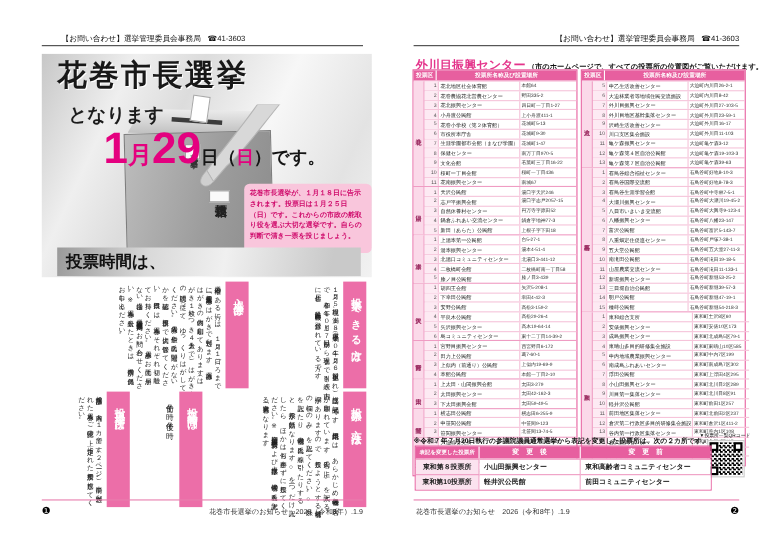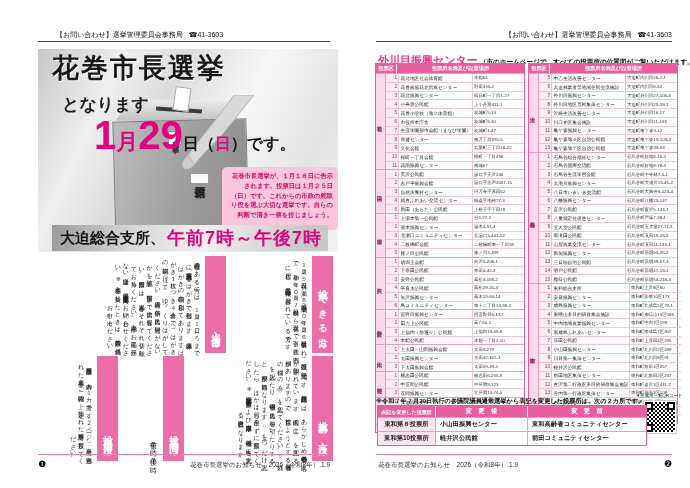--- a/index.html
+++ b/index.html
@@ -1,17 +1,17 @@
 <!DOCTYPE html>
 <html><head>
 <meta charset="utf-8">
 <style>
   html,body{margin:0;padding:0;background:#fff;}
   #canvas{position:relative;width:690px;height:488px;background:#ffffff;overflow:hidden;
-          font-family:"Liberation Sans","DejaVu Sans",sans-serif;color:#222;text-align:right;}
+          font-family:"Liberation Sans","DejaVu Sans",sans-serif;color:#222;}
   .page{position:absolute;top:24px;height:450px;}
   #pageL{left:30px;width:308px;}
   #pageR{left:368px;width:312px;}
 
   
   .contact{position:absolute;top:6px;font-size:7px;color:#111;white-space:nowrap;}
   .contact .ph{margin-left:6px;}
   .rule{position:absolute;top:17px;left:8px;right:8px;border-bottom:1px solid #444;}
 
   
@@ -136,22 +136,21 @@
           <path d="M58,70 C55,74 50,76 47,72 C45,69 48,64 52,60 Z" fill="#cfcfcf" stroke="#b5b5b5" stroke-width="0.8"></path>
         </svg>
       </div>
       <div id="poster-title">花巻市長選挙</div>
       <div id="poster-lead">となります</div>
       <div id="dateline">
         <span class="d-big">1</span><span class="d-mid">月</span><span class="d-big">29</span><span class="d-sm">日（</span><span class="d-sm-pink">日</span><span class="d-sm">）です。</span>
       </div>
       <div id="notice">花巻市長選挙が、１月１８日に告示されます。投票日は１月２５日（日）です。これからの市政の舵取り役を選ぶ大切な選挙です。自らの判断で清き一票を投じましょう。</div>
       <div id="banner">
-        <span class="b-label">大迫総合支所、</span>
-        <span class="b-value">午前7時～午後7時</span>
+        <span class="b-label">投票時間は、</span>
       </div>
     </div>
 
     <div class="vsec" id="sec-voters">
       <div class="vhead">投票できる方は</div>
       <p class="vbody">１月２５日現在、満１８歳以上（平成２０年１月２６日以前生まれ）で、令和７年１０月１７日以前から現在まで引き続き市内に居住し、住民基本台帳に登録されている方です。</p>
     </div>
     <div class="vsec" id="sec-ticket">
       <div class="vhead">入場券は</div>
       <p class="vbody">選挙権のある方には、１月２１日ごろまでに「投票所入場券」をはがきで郵送します。入場券は、はがきの内側に印刷してあります（はがき１枚につき４人分まで）。はがき表面の説明に従って、ゆっくりはがしてください。入場券の住所や氏名に間違いがないかを確認し、投票日まで大切に保管してください。投票日には、入場券をそれぞれ切り離してお持ちください。入場券がお手元に届かない場合は、選挙管理委員会事務局にお問い合わせください。※入場券を紛失したときは、投票所の係員にお申し出ください。</p>

